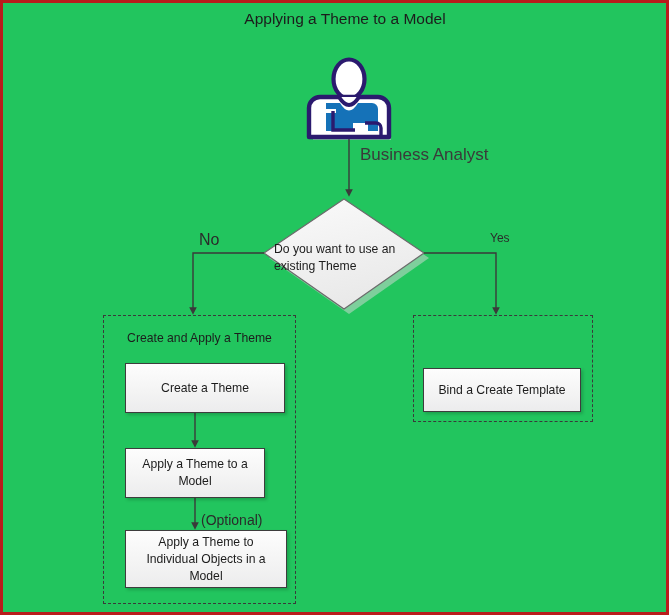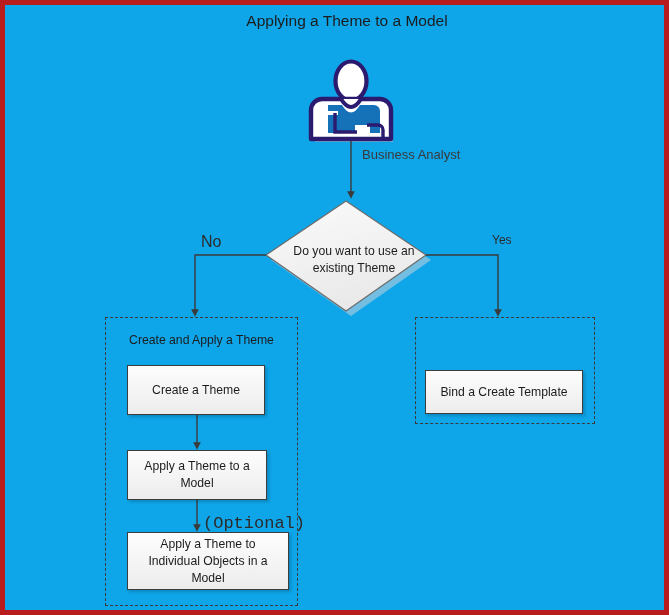--- a/index.html
+++ b/index.html
@@ -7,22 +7,22 @@
     padding: 0;
     background: #ffffff;
   }
   body {
     font-family: "Liberation Sans", sans-serif;
   }
   #canvas {
     position: relative;
     width: 669px;
     height: 615px;
-    background: #0ea5e9;
-    border: 5px solid #b91c1c;
+    background: #22c55e;
+    border: 3px solid #b91c1c;
     box-sizing: border-box;
     overflow: hidden;
   }
   .svg-layer {
     position: absolute;
     left: 0;
     top: 0;
     width: 669px;
     height: 615px;
   }
@@ -36,53 +36,52 @@
     text-align: center;
     font-size: 15.5px;
     color: #1c1c1c;
     line-height: 21px;
   }
 
   
   #actor-label {
     left: 357px;
     top: 142px;
-    font-size: 13px;
+    font-size: 17px;
     color: #3a3a3a;
     white-space: nowrap;
   }
 
   
   #label-no {
     left: 196px;
     top: 228px;
     font-size: 16px;
     color: #2b2b2b;
   }
   #label-yes {
     left: 487px;
     top: 228px;
     font-size: 12px;
     color: #2b2b2b;
   }
   #label-optional {
     left: 198px;
     top: 509px;
-    font-size: 17px;
+    font-size: 14px;
     color: #2b2b2b;
     white-space: nowrap;
-    font-family: Liberation Mono, monospace;
   }
 
   
   #decision-text {
-    left: 279px;
+    left: 271px;
     top: 238px;
     width: 140px;
-    text-align: center;
+    text-align: left;
     font-size: 12.2px;
     color: #1c1c1c;
     line-height: 17px;
   }
 
   
   .group {
     border: 1.6px dashed #3a3a3a;
     box-sizing: border-box;
     background: transparent;
@@ -126,21 +125,21 @@
     box-shadow: 2px 2px 3px rgba(0,0,0,0.18);
     display: flex;
     align-items: center;
     justify-content: center;
     text-align: center;
     font-size: 12.2px;
     color: #1c1c1c;
     line-height: 17px;
     padding: 2px 6px;
   }
-  #box-create-theme   { left: 122px; top: 360px; width: 138px; height: 50px; }
+  #box-create-theme   { left: 122px; top: 360px; width: 160px; height: 50px; }
   #box-apply-model    { left: 122px; top: 445px; width: 140px; height: 50px; }
   #box-apply-objects  { left: 122px; top: 527px; width: 162px; height: 58px; }
   #box-bind-template  { left: 420px; top: 365px; width: 158px; height: 44px; }
 </style>
 </head>
 <body>
 
 <div id="canvas">
 
   <svg class="svg-layer" viewBox="0 0 669 615" xmlns="http://www.w3.org/2000/svg">

